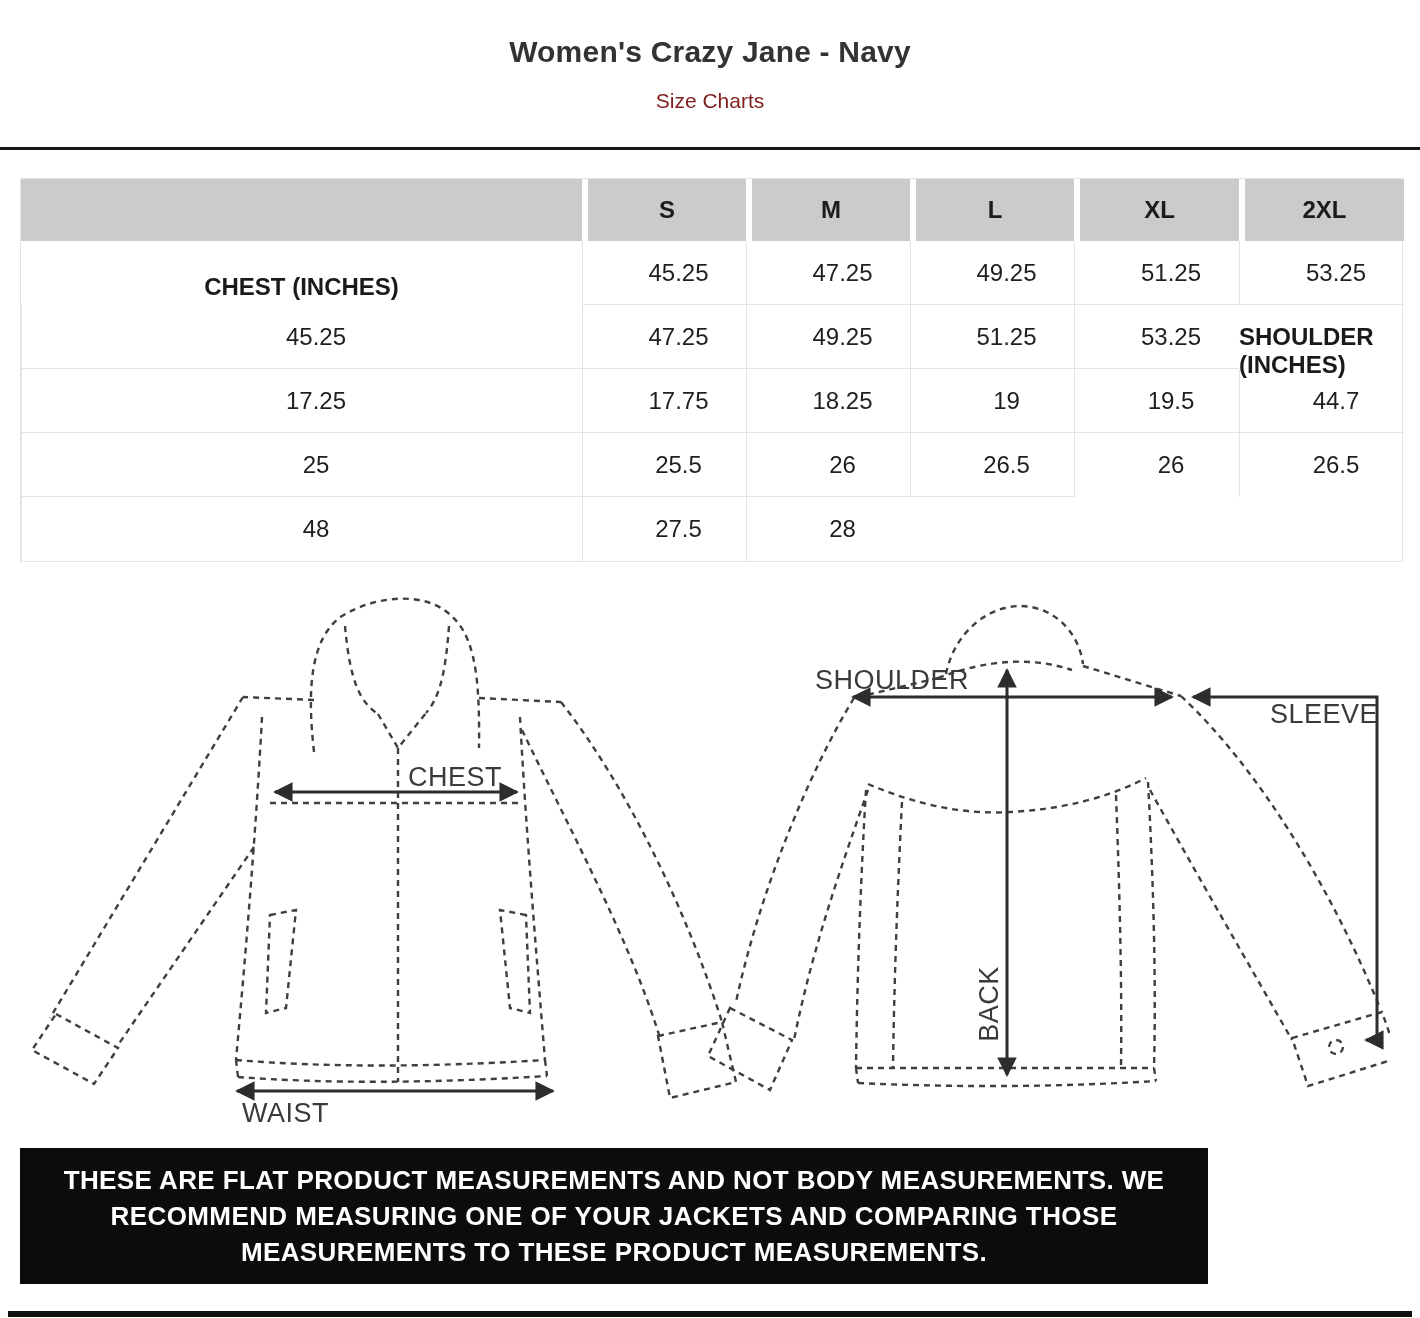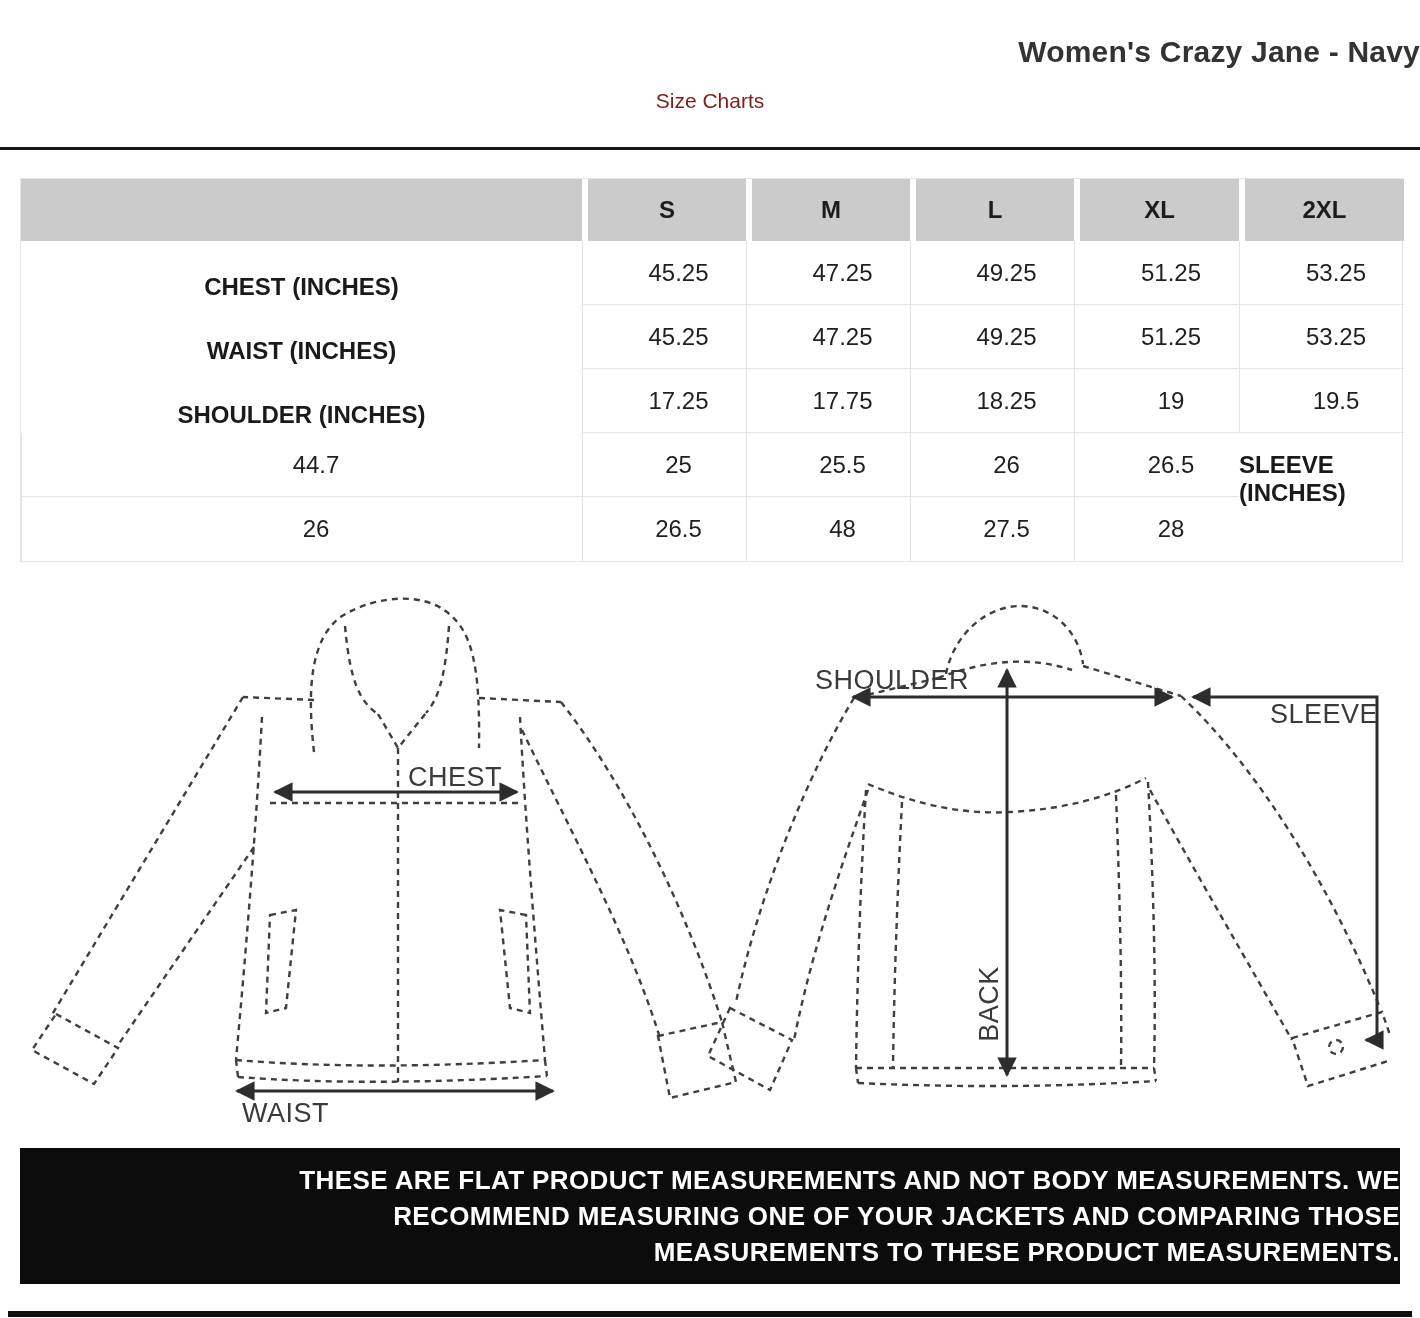--- a/index.html
+++ b/index.html
@@ -1,18 +1,18 @@
 <!DOCTYPE html>
 <html><head>
 <meta charset="utf-8">
 <style>
   html,body{margin:0;padding:0;background:#ffffff;}
   .page{position:relative;width:1420px;height:1318px;background:#fff;
         font-family:"Liberation Sans","DejaVu Sans",sans-serif;color:#222;overflow:hidden;}
-  .page-title{position:absolute;top:35px;left:0;width:1420px;text-align:right;
+  .page-title{position:absolute;top:35px;left:0;width:1420px;text-align:center;
         font-size:30px;font-weight:bold;color:#333;letter-spacing:.2px;}
   .page-subtitle{position:absolute;top:89px;left:0;width:1420px;text-align:center;
         font-size:21px;color:#7f1d1d;}
   .top-divider{position:absolute;top:147px;left:0;width:1420px;height:0;
         border-top:3px solid #161616;}
 
   
   .size-table{position:absolute;top:178px;left:20px;width:1383px;
         display:grid;grid-template-columns:561px 164px 164px 164px 165px 165px;
         grid-template-rows:62px 64px 64px 64px 64px 64px;
@@ -26,22 +26,22 @@
   .vcell.bb{border-bottom:1px solid #e4e4e4;}
 
   
   .jacket-diagram{position:absolute;top:590px;left:30px;}
   .dash{fill:none;stroke:#3f3f3f;stroke-width:2.4;stroke-dasharray:6 5;}
   .meas{fill:none;stroke:#2d2d2d;stroke-width:3;}
   .diag-label{font-family:"Liberation Sans","DejaVu Sans",sans-serif;
         font-size:27px;fill:#3a3a3a;letter-spacing:.5px;}
 
   
-  .notice-banner{position:absolute;top:1148px;left:20px;width:1380px;height:136px;
-        background:#0c0c0c;display:flex;flex-direction:column;align-items:flex-end;
+  .notice-banner{position:absolute;top:1148px;left:20px;width:1188px;height:136px;
+        background:#0c0c0c;display:flex;flex-direction:column;align-items:center;
         justify-content:center;}
   .notice-line{color:#ffffff;font-size:26px;font-weight:600;letter-spacing:.4px;
         line-height:36px;text-align:center;white-space:nowrap;}
   .bottom-divider{position:absolute;top:1311px;left:8px;width:1404px;height:6px;
         background:#101010;}
 </style>
 </head>
 <body>
 
 <div class="page">
@@ -58,41 +58,39 @@
     <div class="hcell sep">XL</div>
     <div class="hcell sep">2XL</div>
 
     <div class="lcell">CHEST (INCHES)</div>
     <div class="vcell bb">45.25</div>
     <div class="vcell bb">47.25</div>
     <div class="vcell bb">49.25</div>
     <div class="vcell bb">51.25</div>
     <div class="vcell bb">53.25</div>
 
-    <div class="lcell">WAIST (INCHES)</div>
     <div class="vcell bb">45.25</div>
     <div class="vcell bb">47.25</div>
     <div class="vcell bb">49.25</div>
     <div class="vcell bb">51.25</div>
     <div class="vcell bb">53.25</div>
 
     <div class="lcell">SHOULDER (INCHES)</div>
     <div class="vcell bb">17.25</div>
     <div class="vcell bb">17.75</div>
     <div class="vcell bb">18.25</div>
     <div class="vcell bb">19</div>
     <div class="vcell bb">19.5</div>
 
     <div class="vcell bb">44.7</div>
     <div class="vcell bb">25</div>
     <div class="vcell bb">25.5</div>
     <div class="vcell bb">26</div>
     <div class="vcell bb">26.5</div>
 
-    <div class="lcell">SLEEVE (INCHES)</div>
     <div class="vcell">26</div>
     <div class="vcell">26.5</div>
     <div class="vcell">48</div>
     <div class="vcell">27.5</div>
     <div class="vcell">28</div>
   </div>
 
   <svg class="jacket-diagram" width="1360" height="556" viewBox="0 0 1360 556">
     <defs>
       <marker id="arr" viewBox="0 0 10 10" refX="9" refY="5" markerWidth="6.5" markerHeight="6.5" orient="auto-start-reverse">

